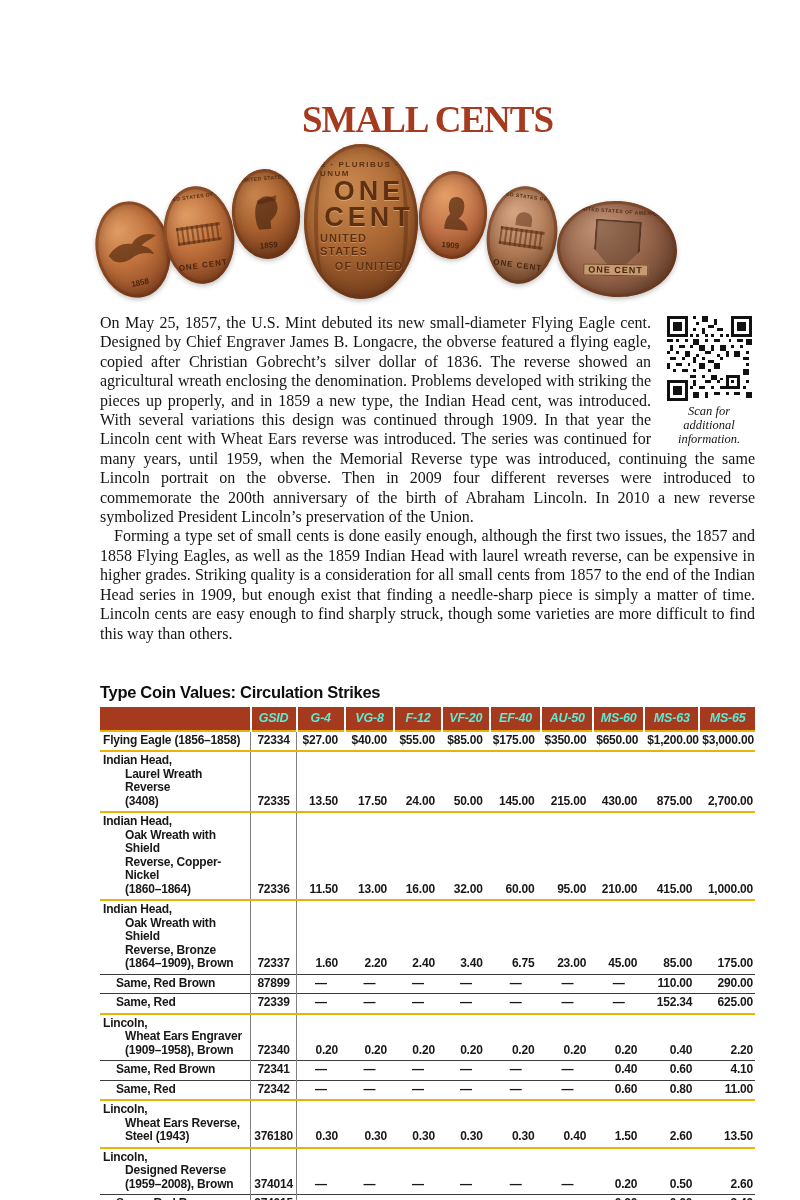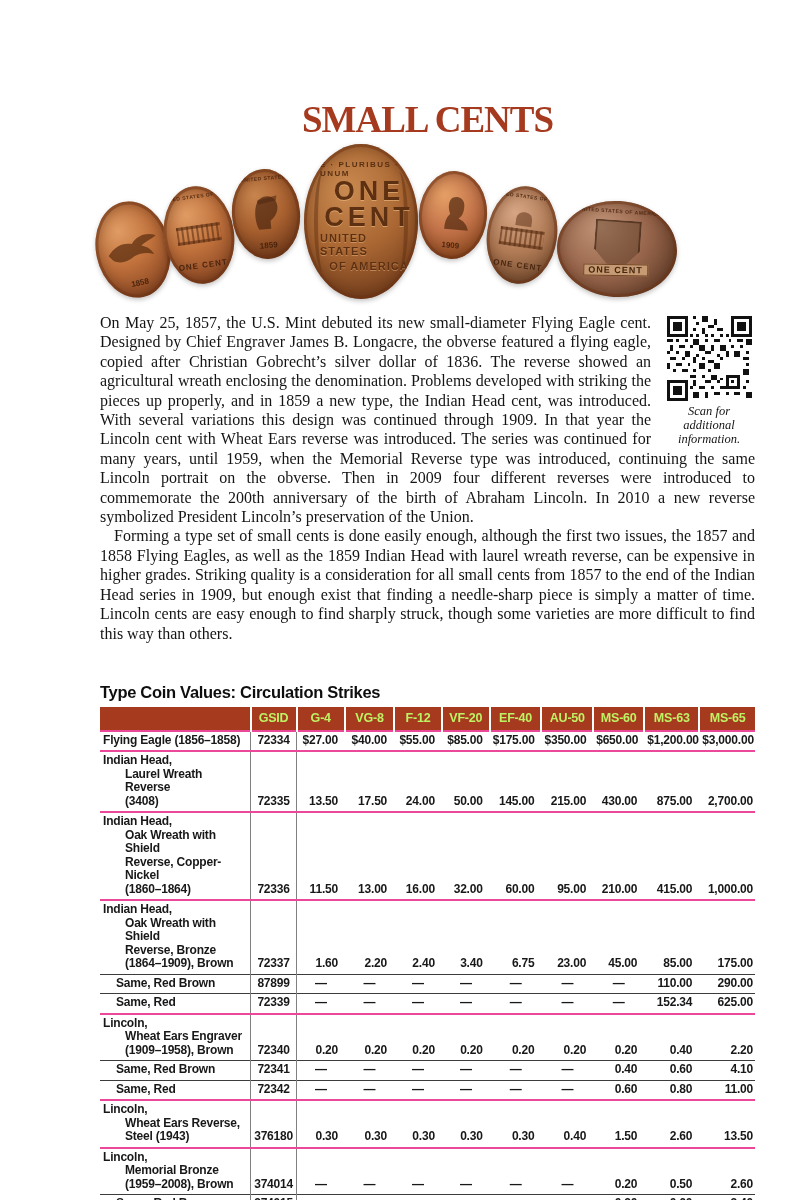--- a/index.html
+++ b/index.html
@@ -70,24 +70,24 @@
   .qr-float svg{ width:85px; height:85px; display:block; margin:0 auto 3px; }
   .qr-caption div{ font-size:12.5px; font-weight:normal; font-style:italic; line-height:14px; }
 
   
   .table-wrap{ margin-top:9px; }
   .table-title{ font-family:"Liberation Sans",sans-serif; font-weight:bold; font-size:16.5px;
     letter-spacing:-0.3px; color:#0e0e0e; margin-bottom:5px;margin-top:40px; }
   table{ width:100%; border-collapse:collapse; table-layout:fixed;
     font-family:"Liberation Sans",sans-serif; font-size:12px; font-weight:bold;
     letter-spacing:-0.2px; color:#181818; }
-  thead th{ background:var(--accent); color:#bef264; font-size:12.5px; padding:4px 2px 5px; text-align:center; }
+  thead th{ background:var(--accent); color:#5eead4; font-size:12.5px; padding:4px 2px 5px; text-align:center;font-style:italic; }
   thead th + th{ border-left:2px solid #fff; }
   tbody tr{ border-bottom:1px solid #3c3c3c; }
-  tbody tr.group-start{ border-top:2px solid #ec4899;margin-left:24px; }
+  tbody tr.group-start{ border-top:2px solid #eab308;margin-left:24px; }
   tbody td{ vertical-align:bottom; padding:2px 3px 3px; line-height:13.5px; }
   td.gsid{ border-left:1px solid #808080; border-right:1px solid #808080; text-align:center; }
   td.val{ text-align:right; padding-right:7px; }
   td.val.dash{ text-align:center; padding-right:3px; }
   td.val.last{ padding-right:2px; }
   td.label div.cont{ padding-left:22px; }
   td.label div.same{ padding-left:13px; }
 
   
   .page-num{ position:absolute; left:731px; top:1216px; font-weight:bold; font-size:15px; color:#111; }
@@ -124,21 +124,21 @@
     </div>
 
     <div class="coin c4">
       <div class="wheat wl"></div>
       <div class="wheat wr"></div>
       <div class="c4-inner">
         <div class="motto">E · PLURIBUS · UNUM</div>
         <div class="big">ONE</div>
         <div class="big">CENT</div>
         <div class="sm">UNITED STATES</div>
-        <div class="sm">OF AMERICA</div>
+        <div class="sm">OF UNITED</div>
       </div>
     </div>
 
     <div class="coin c5">
       <svg viewBox="0 0 44 44" width="42" height="42">
         <path d="M20 5 C28 1 34 7 33 15 C33 20 31 24 28 26 C33 28 37 31 39 38 L14 38 C14 29 16 25 19 22 C16 16 16 8 20 5 Z" fill="#53290f" opacity="0.7"></path>
       </svg>
       <div class="date">1909</div>
     </div>
 
@@ -391,21 +391,21 @@
             <td class="val">0.30</td>
             <td class="val">0.30</td>
             <td class="val">0.40</td>
             <td class="val">1.50</td>
             <td class="val">2.60</td>
             <td class="val last">13.50</td>
           </tr>
           <tr class="group-start">
             <td class="label">
               <div class="first">Lincoln,</div>
-              <div class="cont">Memorial Bronze</div>
+              <div class="cont">Designed Reverse</div>
               <div class="cont">(1959–2008), Brown</div>
             </td>
             <td class="gsid">374014</td>
             <td class="val dash">—</td>
             <td class="val dash">—</td>
             <td class="val dash">—</td>
             <td class="val dash">—</td>
             <td class="val dash">—</td>
             <td class="val dash">—</td>
             <td class="val">0.20</td>

